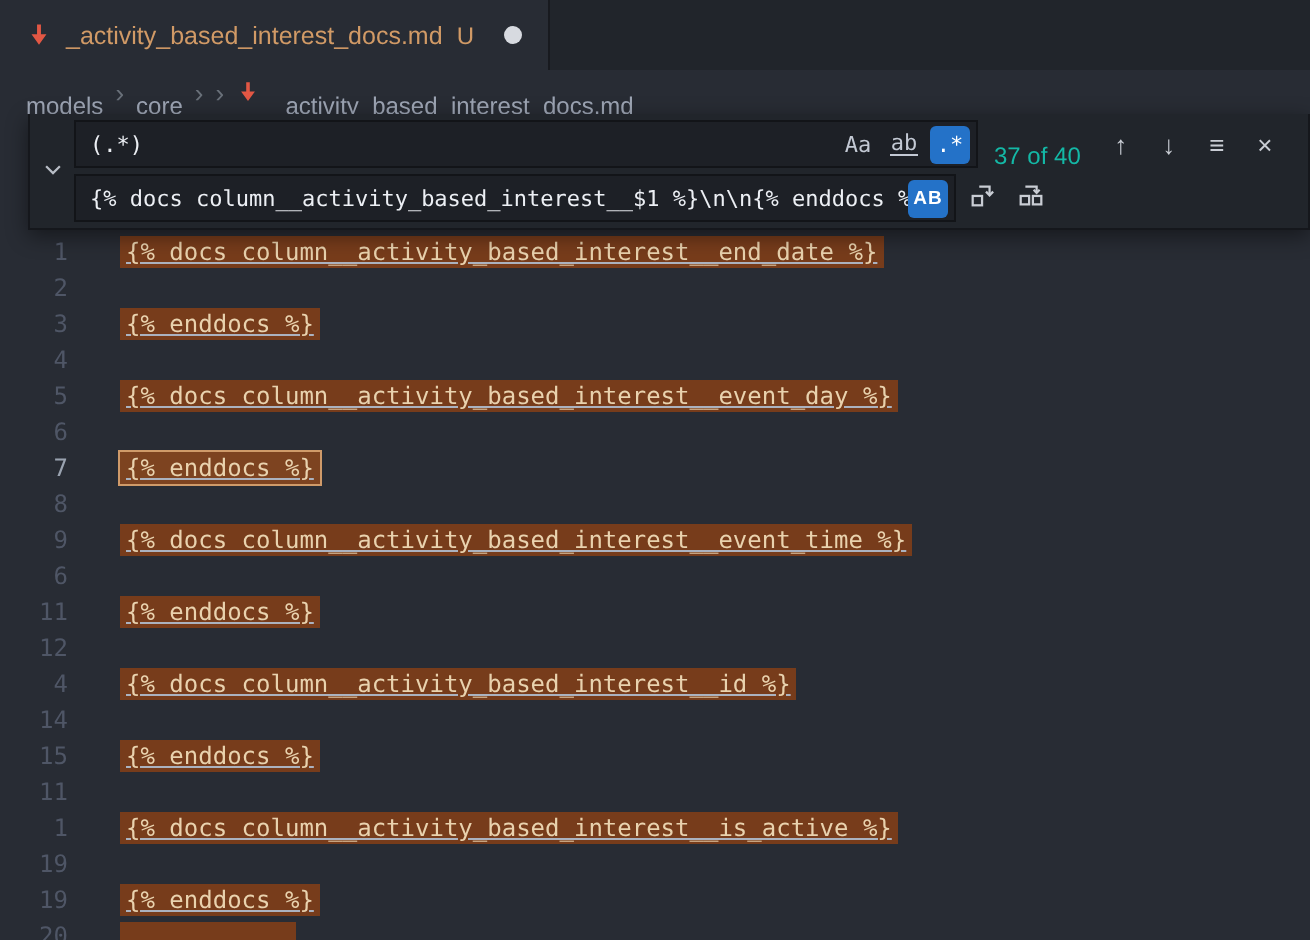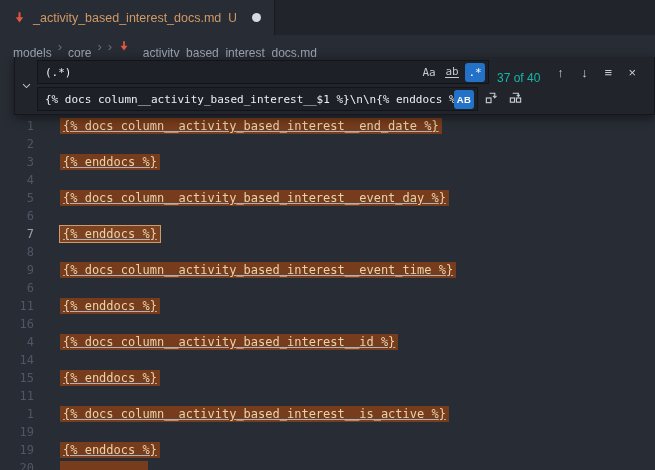--- a/index.html
+++ b/index.html
@@ -188,21 +188,21 @@
       </div>
       <div class="line">
         <div class="ln">6</div>
         <div class="code"></div>
       </div>
       <div class="line">
         <div class="ln">11</div>
         <div class="code"><span class="match">{% enddocs %}</span></div>
       </div>
       <div class="line">
-        <div class="ln">16</div>
+        <div class="ln">12</div>
         <div class="code"></div>
       </div>
       <div class="line">
         <div class="ln">4</div>
         <div class="code"><span class="match">{% docs column__activity_based_interest__id %}</span></div>
       </div>
       <div class="line">
         <div class="ln">14</div>
         <div class="code"></div>
       </div>

